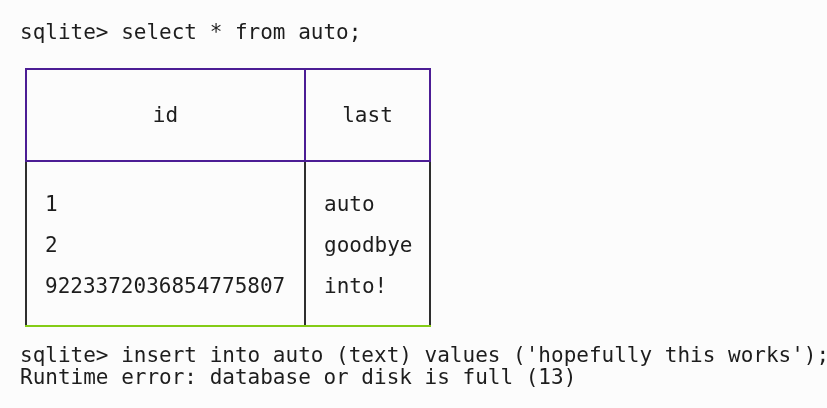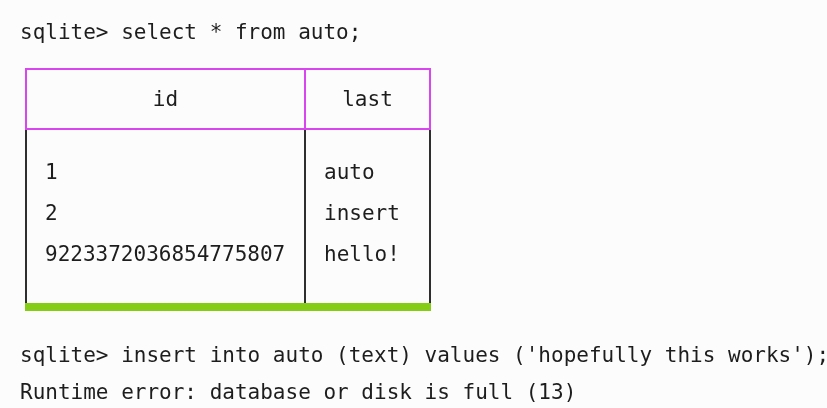--- a/index.html
+++ b/index.html
@@ -13,60 +13,60 @@
     overflow: hidden;
   }
   .term-line {
     position: absolute;
     left: 8px;
     white-space: pre;
     line-height: 1;
   }
   .cmd-select { top: 10px; }
   .cmd-insert { top: 333px; }
-  .error-line { top: 370px; left: 8px; }
+  .error-line { top: 355px; left: 8px; }
   .error-underline {
     position: absolute;
     left: 3px;
     top: 399px;
     width: 565px;
     height: 3px;
     background: #cd1a1a;
     border-radius: 2px;
     transform: rotate(-0.1deg);
   }
   table.result-table {
     position: absolute;
     left: 13px;
     top: 56px;
     border-collapse: collapse;
     font-size: 21px;
     color: #1d1d1d;
   }
   .result-table th {
     width: 279px;
-    height: 60px;
-    border: 2px solid #d946ef;
+    height: 92px;
+    border: 2px solid #4c1d95;
     vertical-align: middle;
     font-weight: normal;
   }
   .result-table th.col-text { width: 125px; }
   .result-table td {
     border-left: 2px solid #2e2e2e;
     border-right: 2px solid #2e2e2e;
     padding-left: 18px;
     line-height: 41px;
     vertical-align: middle;
     text-align: left;
     white-space: pre;
   }
   .result-table tbody tr:first-child td { padding-top: 22px; }
   .result-table tbody tr:last-child td {
-    padding-bottom: 28px;
-    border-bottom: 8px solid #84cc16;
+    padding-bottom: 18px;
+    border-bottom: 2px solid #84cc16;
   }
 </style>
 </head>
 <body>
 
 <div class="term-line cmd-select">sqlite&gt; select * from auto;</div>
 
 <table class="result-table">
   <thead>
     <tr>
@@ -74,25 +74,25 @@
       <th class="col-text">last</th>
     </tr>
   </thead>
   <tbody>
     <tr>
       <td>1</td>
       <td>auto</td>
     </tr>
     <tr>
       <td>2</td>
-      <td>insert</td>
+      <td>goodbye</td>
     </tr>
     <tr>
       <td>9223372036854775807</td>
-      <td>hello!</td>
+      <td>into!</td>
     </tr>
   </tbody>
 </table>
 
 <div class="term-line cmd-insert">sqlite&gt; insert into auto (text) values ('hopefully this works');</div>
 
 <div class="term-line error-line">Runtime error: database or disk is full (13)</div>
 
 <div class="error-underline"></div>
 

